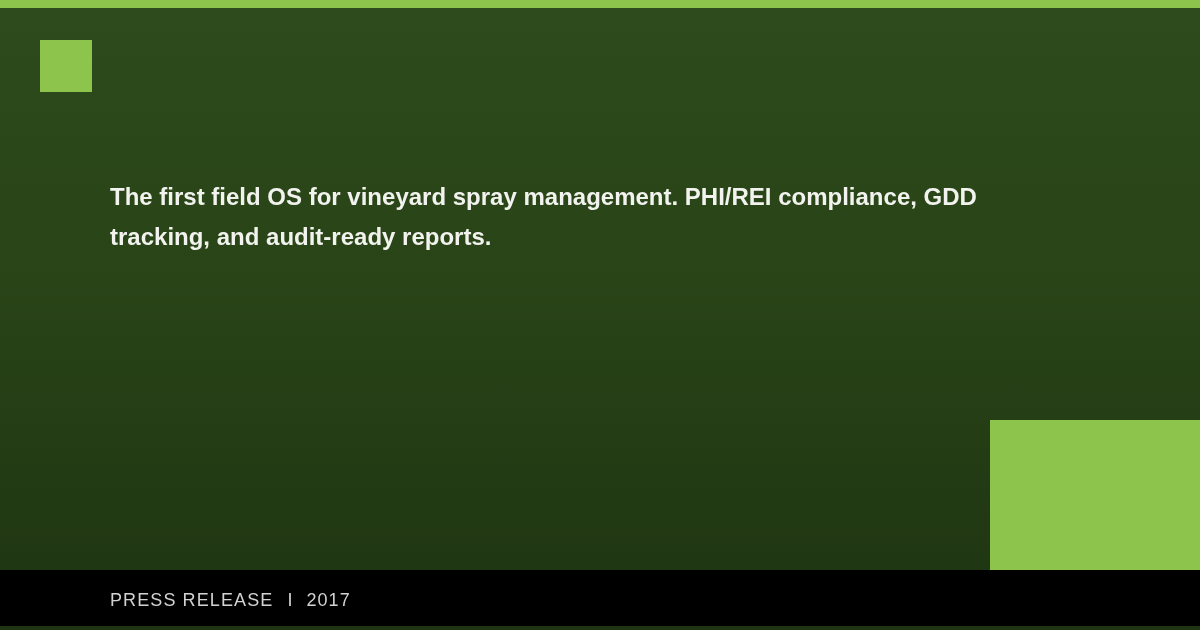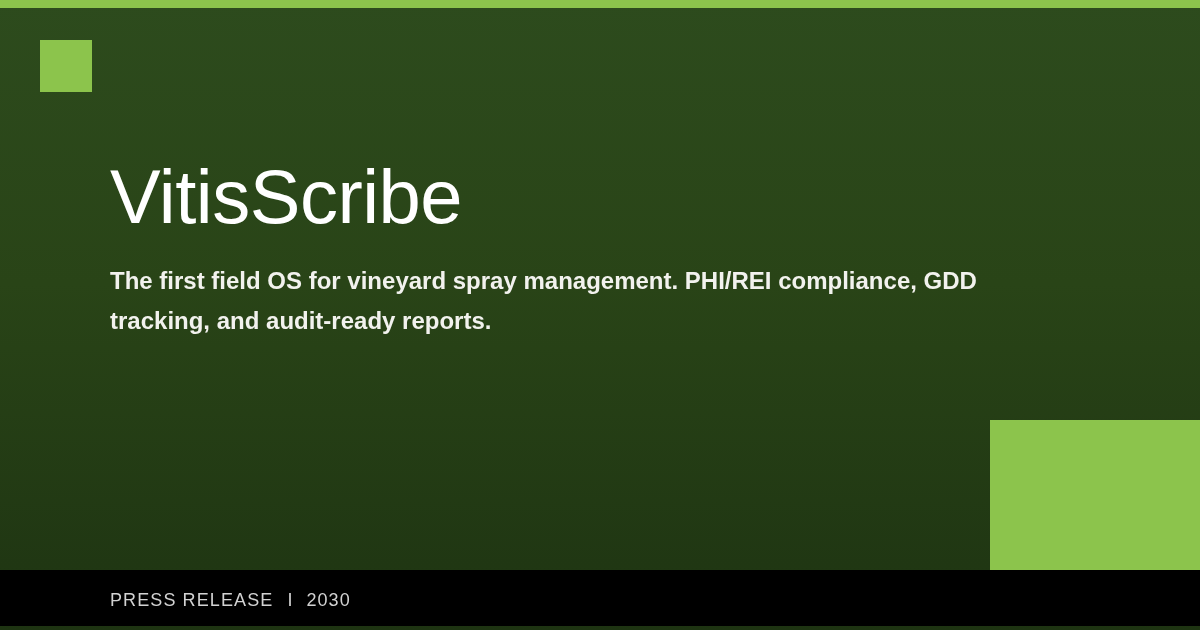--- a/index.html
+++ b/index.html
@@ -121,25 +121,24 @@
 
 <div class="slide">
 
   <div class="top-accent-bar"></div>
 
   <div class="accent-square"></div>
 
   <div class="accent-block"></div>
 
   <div class="content">
-    <h1 class="title">VitisScribe</h1>
     <p class="subtitle">The first field OS for vineyard spray management. PHI/REI compliance, GDD tracking, and audit-ready reports.</p>
   </div>
 
   <div class="footer">
     <div class="footer-inner">
       <span class="footer-label">PRESS RELEASE</span>
       <span class="footer-sep">I</span>
-      <span class="footer-year">2030</span>
+      <span class="footer-year">2017</span>
     </div>
   </div>
 
 </div>
 
 </body></html>

